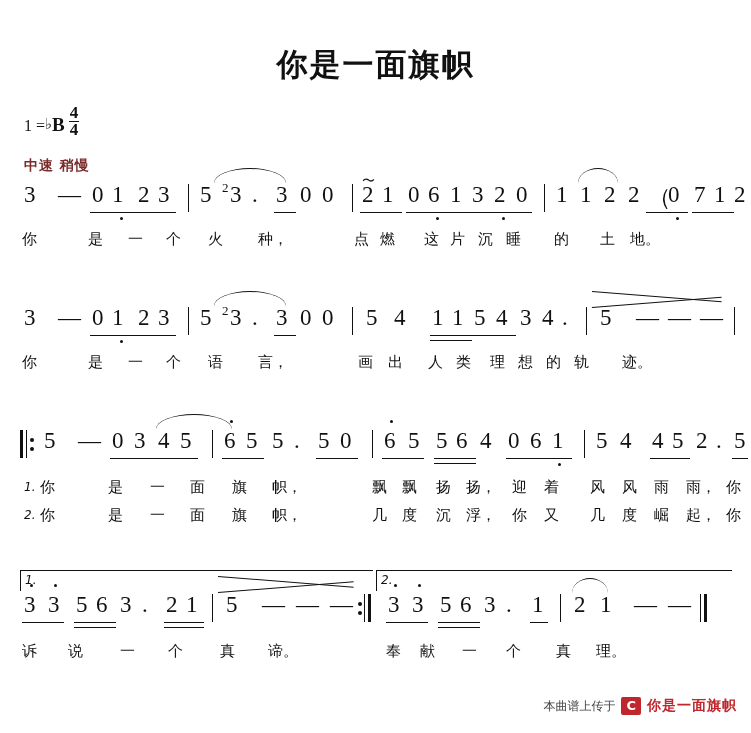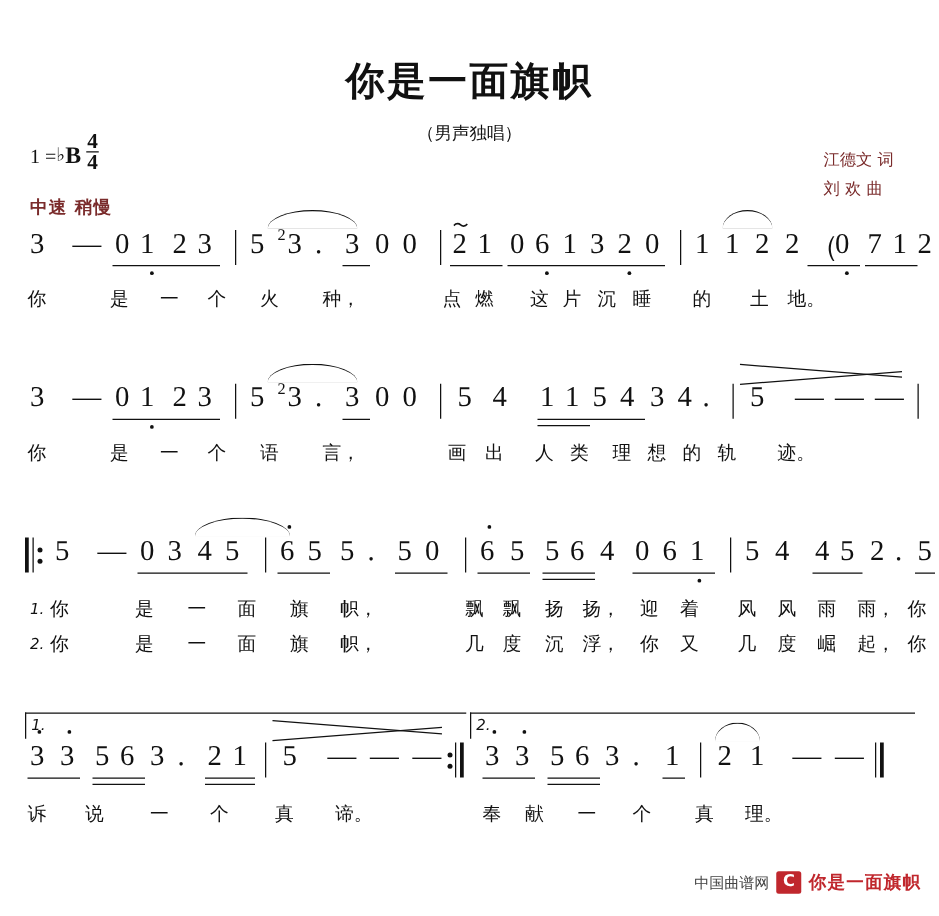--- a/index.html
+++ b/index.html
@@ -122,30 +122,25 @@
     border-radius:2px;
   }
   .logo-txt{color:#c0272d;font-weight:bold;font-size:14px;letter-spacing:1px;}
 </style>
 </head>
 <body>
 
 <div class="sheet">
 
   <div class="title">你是一面旗帜</div>
-  <div class="subtitle">（男声独唱）</div>
 
   <div class="keysig">
     <span>1 =</span><span class="flat">♭</span><span class="B">B</span><span class="meter"><span class="num">4</span><span class="den">4</span></span>
   </div>
 
-  <div class="credits">
-    <div>江德文 词</div>
-    <div>刘  欢 曲</div>
-  </div>
 
   <div class="tempo">中速 稍慢</div>
 
   <div class="system" style="top:182px;">
     <div class="notes">
       <span class="tok" style="left:24px;">3</span>
       <span class="tok" style="left:58px;">—</span>
       <span class="tok" style="left:92px;">0</span>
       <span class="tok" style="left:112px;">1</span>
       <span class="tok" style="left:138px;">2</span>
@@ -455,18 +450,18 @@
       <span class="lyr" style="left:386px;">奉</span>
       <span class="lyr" style="left:420px;">献</span>
       <span class="lyr" style="left:462px;">一</span>
       <span class="lyr" style="left:506px;">个</span>
       <span class="lyr" style="left:556px;">真</span>
       <span class="lyr" style="left:596px;">理。</span>
     </div>
   </div>
 
   <div class="footer">
-    <span>中国曲谱网</span>
+    <span>本曲谱上传于</span>
     <span class="logo-c">C</span>
     <span class="logo-txt">你是一面旗帜</span>
   </div>
 
 </div>
 
 </body></html>

